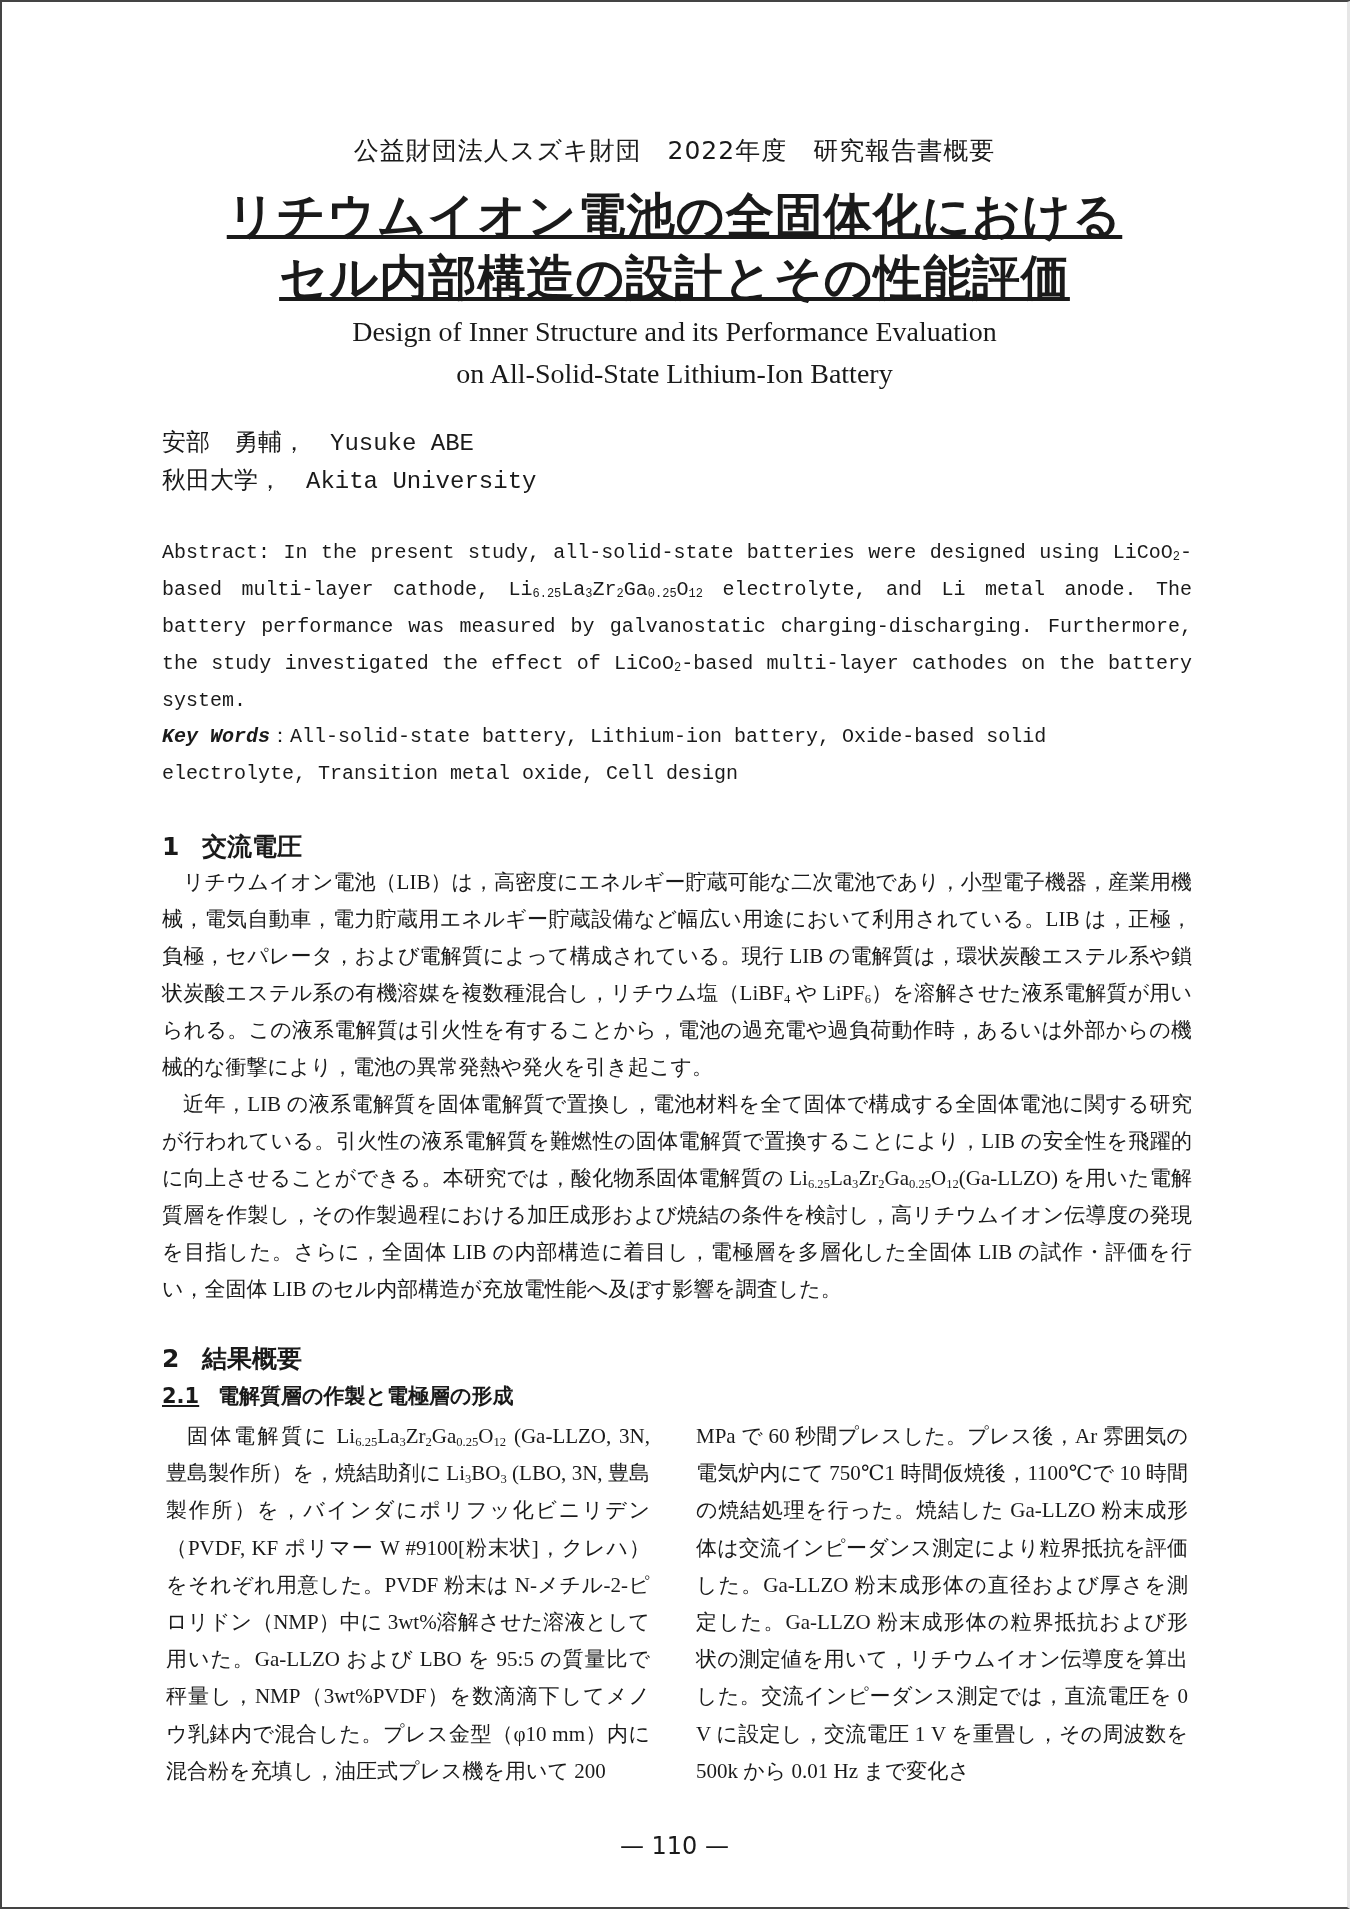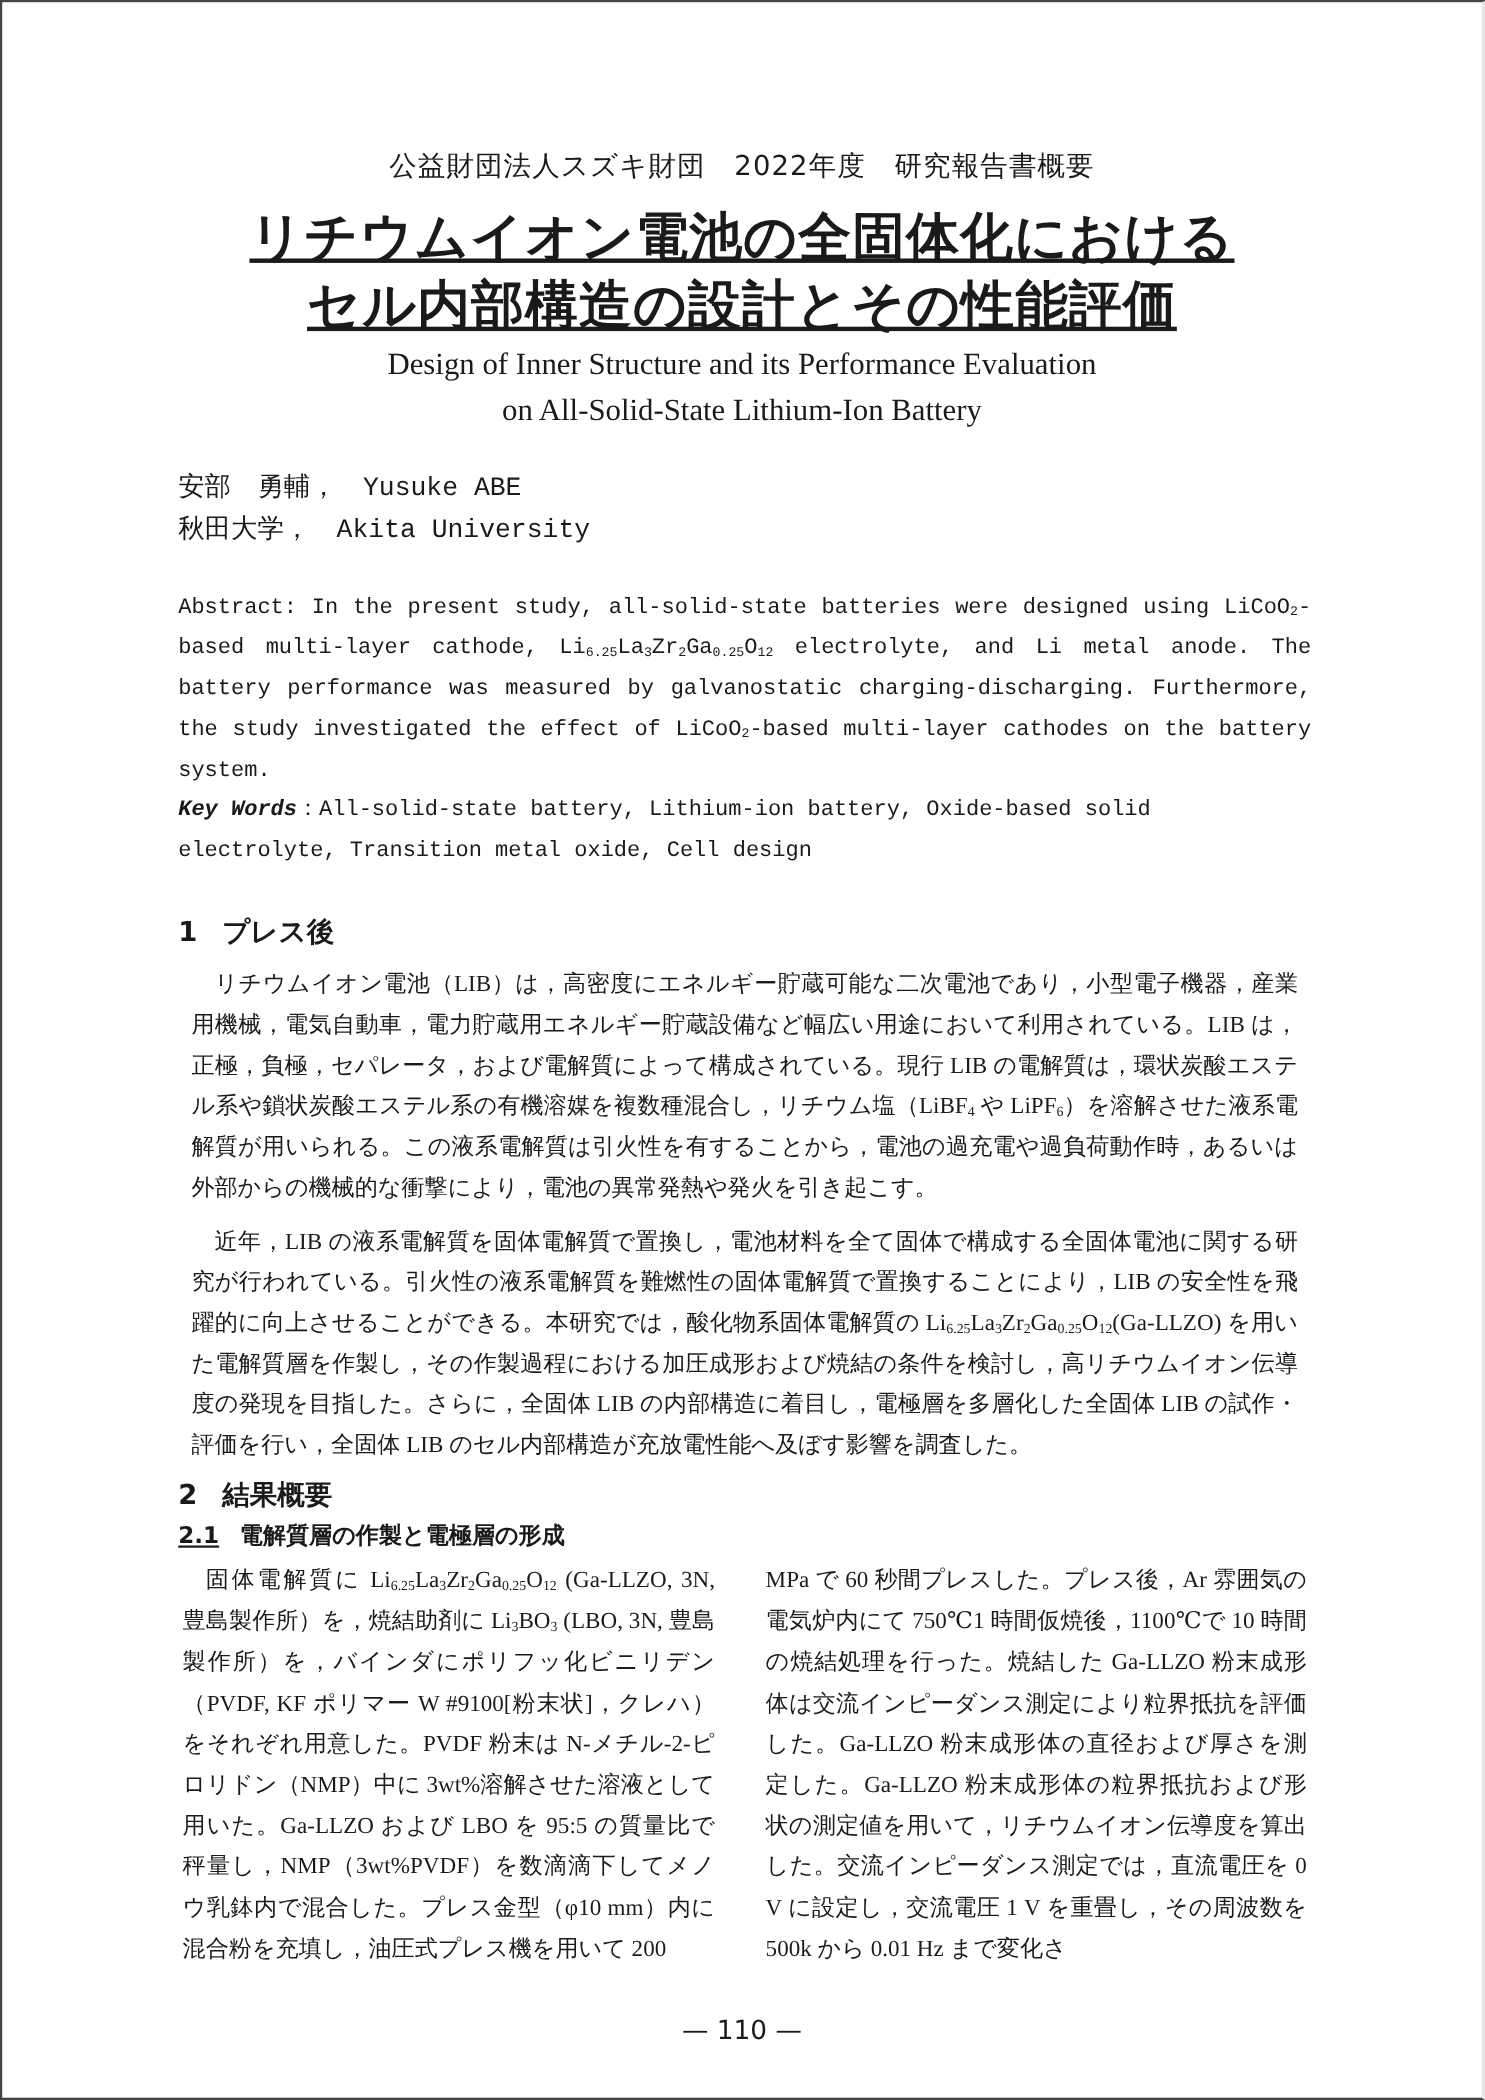--- a/index.html
+++ b/index.html
@@ -33,21 +33,21 @@
   .abstract .label { font-weight: normal; }
   .keywords { top: 716px; }
   .keywords .label { font-weight: bold; font-style: italic; }
 
   .h1 { left: 160px; font-size: 25px; font-weight: bold; }
   .h1 .num { display: inline-block; width: 40px; }
   .h2 { left: 160px; font-size: 21px; font-weight: bold; }
   .h2 .num { display: inline-block; width: 56px; text-decoration: underline; }
 
   .body-jp { font-size: 21px; line-height: 37px; text-align: justify; text-align-last: left; }
-  .body-jp p { margin: 12px; text-indent: 1em; }
+  .body-jp p { margin: 0; text-indent: 1em; }
 
   .col { font-size: 21px; line-height: 37.2px; text-align: justify; text-align-last: left; }
   .col p { margin: 4px; }
   .col.left { left: 160px; width: 492px; top: 1412px; }
   .col.right { left: 690px; width: 500px; top: 1412px; }
   .indent { text-indent: 1em; }
   sub { font-size: 0.6em; vertical-align: -0.2em; line-height: 0; }
 
   .pagenum { top: 1830px; font-size: 24px; }
 </style>
@@ -69,21 +69,21 @@
 
   <div class="abs mono para abstract">
     <span class="label">Abstract</span><span>: </span><span>In the present study, all-solid-state batteries were designed using LiCoO</span><sub>2</sub><span>-based multi-layer cathode, Li</span><sub>6.25</sub><span>La</span><sub>3</sub><span>Zr</span><sub>2</sub><span>Ga</span><sub>0.25</sub><span>O</span><sub>12</sub><span> electrolyte, and Li metal anode. The battery performance was measured by galvanostatic charging-discharging. Furthermore, the study investigated the effect of LiCoO</span><sub>2</sub><span>-based multi-layer cathodes on the battery system.</span>
   </div>
 
   <div class="abs mono para keywords">
     <span class="label">Key Words</span><span>：</span><span>All-solid-state battery, Lithium-ion battery, Oxide-based solid electrolyte, Transition metal oxide, Cell design</span>
   </div>
 
   <div class="abs sans h1" style="top:828px;">
-    <span class="num">1</span><span>プレス後</span>
+    <span class="num">1</span><span>交流電圧</span>
   </div>
 
   <div class="abs serif para body-jp" style="top:862px;">
     <p><span>リチウムイオン電池（LIB）は，高密度にエネルギー貯蔵可能な二次電池であり，小型電子機器，産業用機械，電気自動車，電力貯蔵用エネルギー貯蔵設備など幅広い用途において利用されている。LIB は，正極，負極，セパレータ，および電解質によって構成されている。現行 LIB の電解質は，環状炭酸エステル系や鎖状炭酸エステル系の有機溶媒を複数種混合し，リチウム塩（LiBF</span><sub>4</sub><span> や LiPF</span><sub>6</sub><span>）を溶解させた液系電解質が用いられる。この液系電解質は引火性を有することから，電池の過充電や過負荷動作時，あるいは外部からの機械的な衝撃により，電池の異常発熱や発火を引き起こす。</span></p>
     <p><span>近年，LIB の液系電解質を固体電解質で置換し，電池材料を全て固体で構成する全固体電池に関する研究が行われている。引火性の液系電解質を難燃性の固体電解質で置換することにより，LIB の安全性を飛躍的に向上させることができる。本研究では，酸化物系固体電解質の Li</span><sub>6.25</sub><span>La</span><sub>3</sub><span>Zr</span><sub>2</sub><span>Ga</span><sub>0.25</sub><span>O</span><sub>12</sub><span>(Ga-LLZO) を用いた電解質層を作製し，その作製過程における加圧成形および焼結の条件を検討し，高リチウムイオン伝導度の発現を目指した。さらに，全固体 LIB の内部構造に着目し，電極層を多層化した全固体 LIB の試作・評価を行い，全固体 LIB のセル内部構造が充放電性能へ及ぼす影響を調査した。</span></p>
   </div>
 
   <div class="abs sans h1" style="top:1340px;">
     <span class="num">2</span><span>結果概要</span>
   </div>

